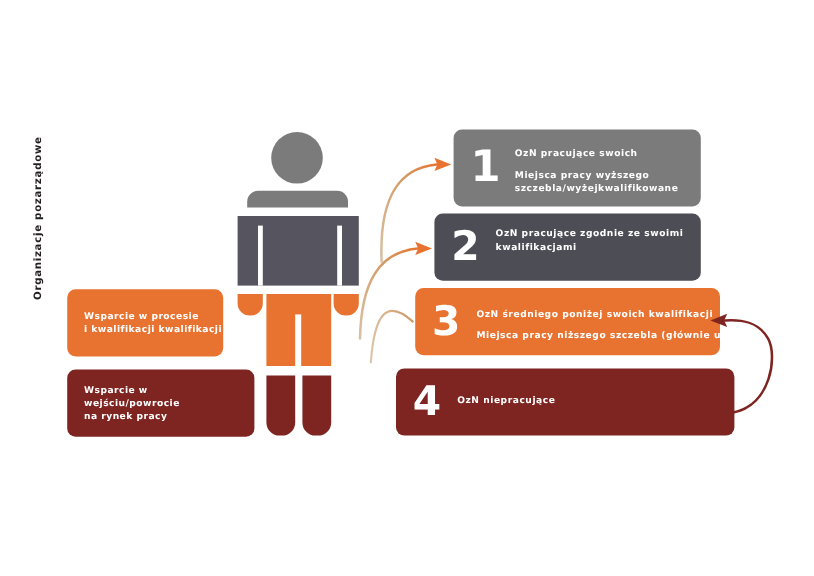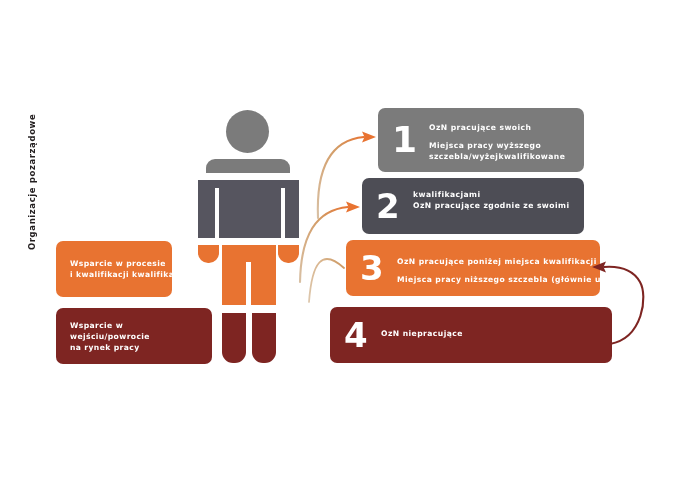--- a/index.html
+++ b/index.html
@@ -85,21 +85,21 @@
 
   #box3 { left: 346px; top: 240px; width: 254px; height: 56px; background: #e87331; }
   #box3 .num  { left: 14px;  top: 11px; font-size: 34px; }
   #box3 .lines{ left: 51px;  top: 16px; }
 
   #box4 { left: 330px; top: 307px; width: 282px; height: 56px; background: #7e2522; }
   #box4 .num  { left: 14px;  top: 11px; font-size: 34px; }
   #box4 .lines{ left: 51px;  top: 21px; }
 
   
-  #lbox1 { left: 56px; top: 241px; width: 116px; height: 56px; background: #e87331; }
+  #lbox1 { left: 56px; top: 241px; width: 130px; height: 56px; background: #e87331; }
   #lbox2 { left: 56px; top: 308px; width: 156px; height: 56px; background: #7e2522; }
 
   
   .fig { position: absolute; }
   #head {
     left: 226px; top: 110px; width: 43px; height: 43px;
     border-radius: 50%; background: #7b7b7b;
   }
   #shoulders {
     left: 206px; top: 159px; width: 84px; height: 14px;
@@ -191,29 +191,29 @@
     <div class="lines">
       <p>OzN pracujące swoich</p>
       <p class="gap">Miejsca pracy wyższego</p>
       <p>szczebla/wyżejkwalifikowane</p>
     </div>
   </div>
 
   <div class="box" id="box2">
     <div class="num">2</div>
     <div class="lines">
+      <p>OzN pracujące zgodnie ze swoimi</p>
       <p>kwalifikacjami</p>
-      <p>OzN pracujące zgodnie ze swoimi</p>
     </div>
   </div>
 
   <div class="box" id="box3">
     <div class="num">3</div>
     <div class="lines">
-      <p>OzN pracujące poniżej miejsca kwalifikacji</p>
+      <p>OzN średniego poniżej swoich kwalifikacji</p>
       <p class="gap">Miejsca pracy niższego szczebla (głównie usługi)</p>
     </div>
   </div>
 
   <div class="box" id="box4">
     <div class="num">4</div>
     <div class="lines">
       <p>OzN niepracujące</p>
     </div>
   </div>

